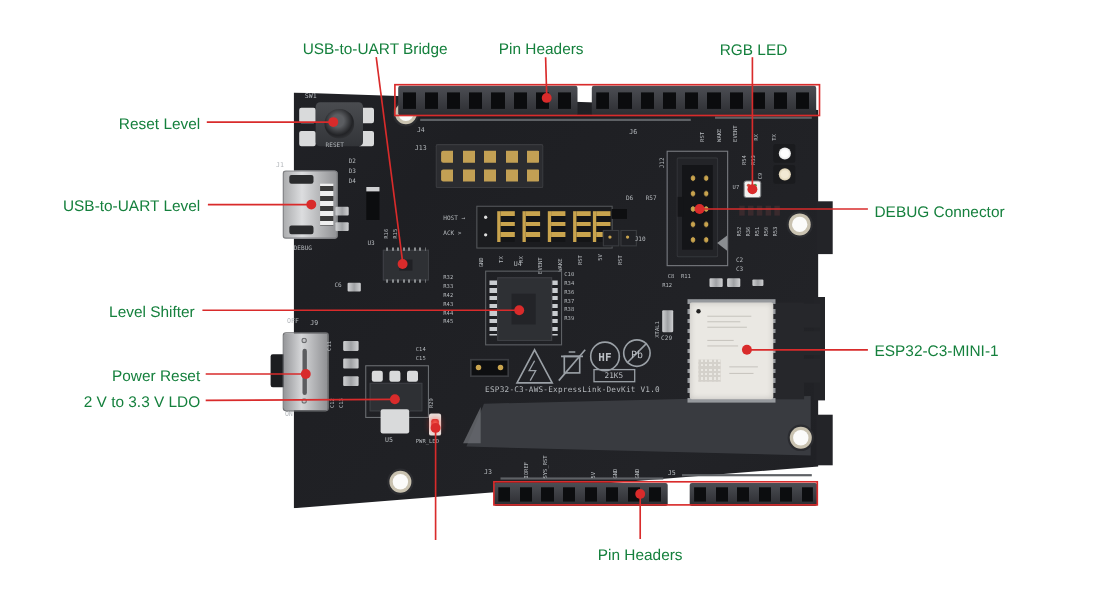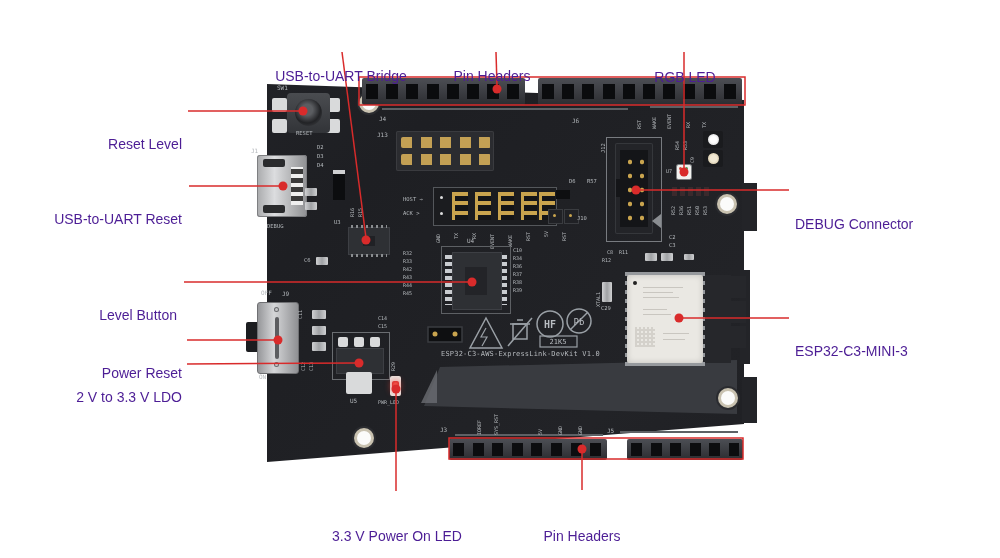--- a/index.html
+++ b/index.html
@@ -1,20 +1,20 @@
 <!DOCTYPE html>
 <html><head>
 <meta charset="utf-8">
 <style>
   html,body{margin:0;padding:0;background:#fff;}
   #stage{position:relative;width:1000px;height:558px;background:#fff;overflow:hidden;
          font-family:"Liberation Sans",sans-serif;}
   .abs{position:absolute;}
   
-  .callout{position:absolute;font:14px/1.15 "Liberation Sans",sans-serif;color:#4c1d95;white-space:nowrap;margin-top:32px;}
+  .callout{position:absolute;font:14px/1.15 "Liberation Sans",sans-serif;color:#15803d;white-space:nowrap;}
   .c-right{text-align:right;}
   .c-center{text-align:center;}
   
   .board{position:absolute;left:0;top:0;width:1000px;height:558px;
          background:linear-gradient(135deg,#26272c 0%,#1e1f23 35%,#222327 65%,#1a1b1f 100%);
          clip-path:polygon(267px 84px,744px 100px,744px 424px,267px 462px);}
   .tab{position:absolute;background:#232428;}
   
   .sk{position:absolute;font-family:"DejaVu Sans Mono",monospace;color:#b4b8bc;line-height:1;white-space:nowrap;}
   .s5{font-size:5px;} .s55{font-size:5.5px;} .s6{font-size:6px;} .s7{font-size:7px;}
@@ -337,22 +337,21 @@
       <circle cx="679" cy="318" r="4.5"></circle>
       <circle cx="396" cy="389" r="4.5"></circle>
       <circle cx="582" cy="449" r="4.5"></circle>
     </g>
   </svg>
 
   <div class="callout c-center" style="left:266px;top:36px;width:150px;z-index:60;">USB-to-UART Bridge</div>
   <div class="callout c-center" style="left:442px;top:36px;width:100px;z-index:60;">Pin Headers</div>
   <div class="callout c-center" style="left:635px;top:37px;width:100px;z-index:60;">RGB LED</div>
   <div class="callout c-right" style="left:70px;top:104px;width:112px;z-index:60;">Reset Level</div>
-  <div class="callout c-right" style="left:46px;top:179px;width:136px;z-index:60;">USB-to-UART Reset</div>
-  <div class="callout c-right" style="left:71px;top:275px;width:106px;z-index:60;">Level Button</div>
+  <div class="callout c-right" style="left:46px;top:179px;width:136px;z-index:60;">USB-to-UART Level</div>
+  <div class="callout c-right" style="left:71px;top:275px;width:106px;z-index:60;">Level Shifter</div>
   <div class="callout c-right" style="left:76px;top:333px;width:106px;z-index:60;">Power Reset</div>
   <div class="callout c-right" style="left:58px;top:357px;width:124px;z-index:60;">2 V to 3.3 V LDO</div>
   <div class="callout" style="left:795px;top:184px;z-index:60;">DEBUG Connector</div>
-  <div class="callout" style="left:795px;top:311px;z-index:60;">ESP32-C3-MINI-3</div>
-  <div class="callout c-center" style="left:317px;top:496px;width:160px;z-index:60;">3.3 V Power On LED</div>
+  <div class="callout" style="left:795px;top:311px;z-index:60;">ESP32-C3-MINI-1</div>
   <div class="callout c-center" style="left:532px;top:496px;width:100px;z-index:60;">Pin Headers</div>
 
 </div>
 
 </body></html>

